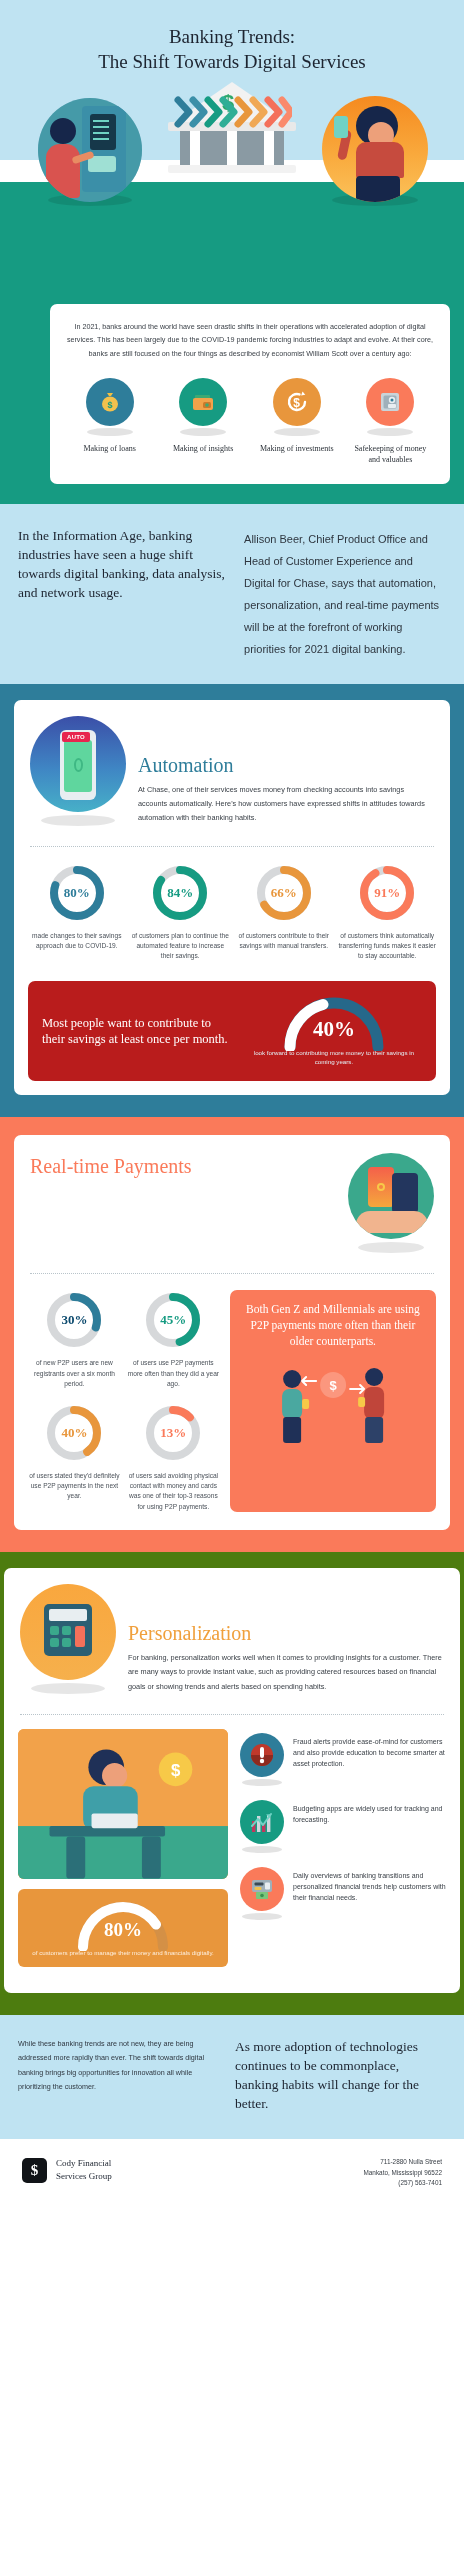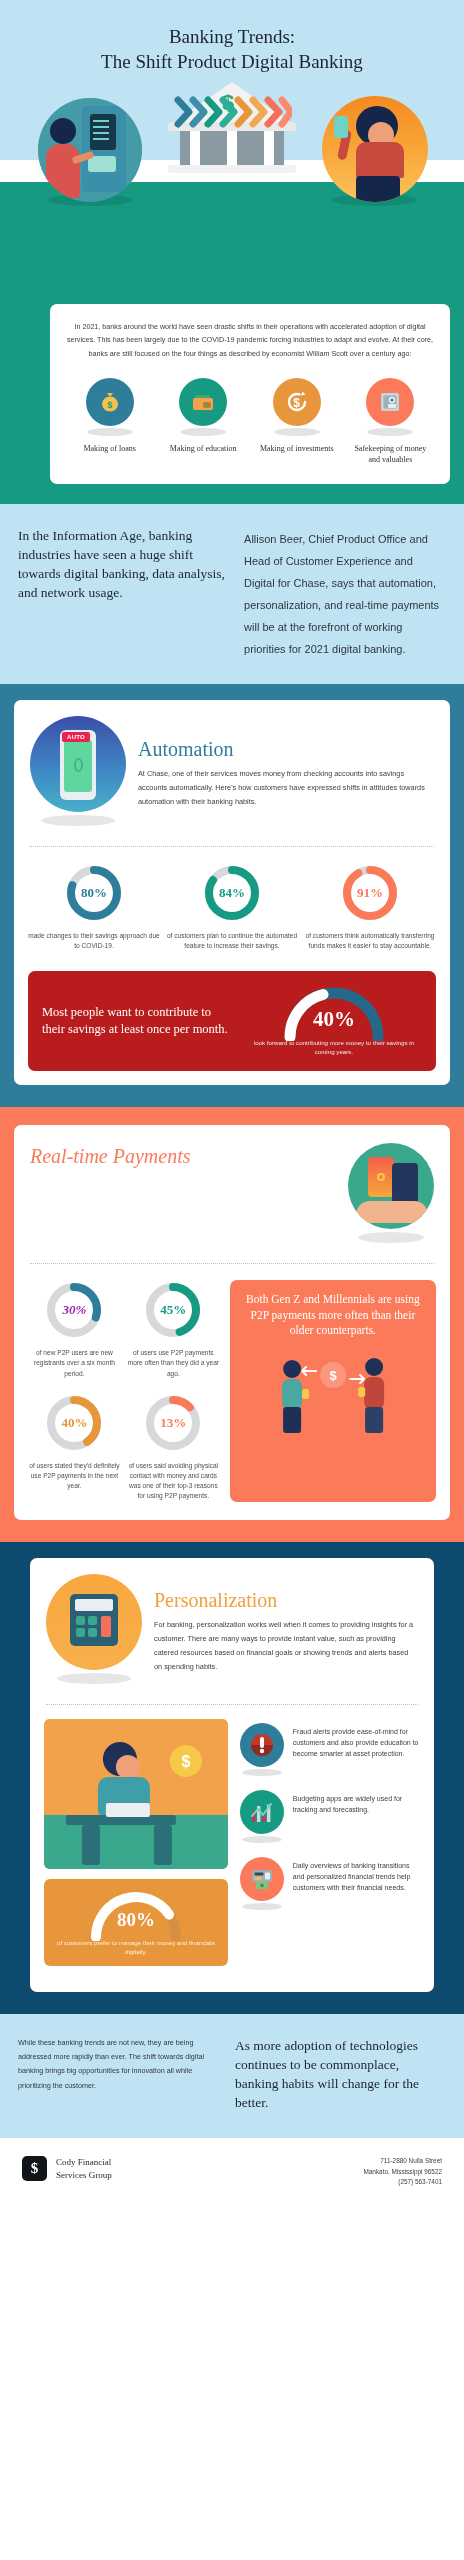--- a/index.html
+++ b/index.html
@@ -71,21 +71,21 @@
   
   .sec-quote { background:#bfe3f2; padding:22px 18px 24px; display:flex; gap:14px; }
   .quote-left {
     flex:1.05; font-family:"Liberation Serif",serif; font-size:13.5px;
     line-height:1.42; color:#1d2430;
   }
   .quote-right { flex:1; font-size:11px; line-height:2.0; color:#2f3740; padding-top:2px; }
 
   
   .sec-auto { background:#2e7d9a; padding:16px 14px 22px; }
-  .sect-head { display:flex; gap:12px; padding:16px 16px 6px; align-items:center; }
+  .sect-head { display:flex; gap:12px; padding:16px 16px 6px; align-items:flex-end; }
   .sect-img { width:96px;height:96px;border-radius:50%;flex:none;position:relative;overflow:hidden; }
   .sect-img-shadow { width:74px;height:11px;border-radius:50%;background:#e6e6e6;margin:3px auto 0; }
   .sect-body { flex:1; padding-top:6px; }
   .sect-title { font-family:"Liberation Serif",serif; font-size:20px; font-weight:400; margin-bottom:6px; }
   .t-auto { color:#2e7d9a; }
   .t-rtp  { color:#fa7a5a; }
   .t-pers { color:#f0a03c; }
   .sect-desc { font-size:7.3px; line-height:1.95; color:#3b4148; }
 
   .dotted { border-top:1.4px dotted #b9c4ca; margin:14px 16px 0; }
@@ -105,36 +105,36 @@
   .hl-gauge { flex:1; text-align:center; position:relative; }
   .gauge-wrap { position:relative; width:120px; height:56px; margin:0 auto; }
   .gauge-val {
     position:absolute; left:0; right:0; top:22px; text-align:center;
     font-family:"Liberation Serif",serif; font-size:21px; font-weight:700; color:#ffffff;
   }
   .gauge-cap { font-size:6.2px; line-height:1.45; color:#e3f0f5; margin-top:-2px; }
 
   
   .sec-rtp { background:#fa7a5a; padding:18px 14px 22px; }
-  .rtp-head { display:flex; gap:12px; padding:18px 16px 6px; align-items:flex-start;font-style:italic; }
+  .rtp-head { display:flex; gap:12px; padding:18px 16px 6px; align-items:flex-start; }
   .rtp-grid { display:flex; gap:10px; padding:16px 14px 6px; }
   .rtp-left { flex:1.03; }
   .rtp-donuts { display:flex; gap:6px; }
   .rtp-callout {
     flex:1; background:#fa7a5a; border-radius:7px; padding:12px 10px;
     display:flex; flex-direction:column; align-items:center; justify-content:flex-start;
   }
   .rtp-callout-text {
     font-family:"Liberation Serif",serif; font-size:11.5px; line-height:1.36;
     color:#ffffff; text-align:center;
   }
   .rtp-people { margin-top:10px; width:100%; height:88px; position:relative; }
 
   
-  .sec-pers { background:#0c4a6e; padding:16px 30px 22px; }
+  .sec-pers { background:#4d7c0f; padding:16px 4px 22px; }
   .pers-grid { display:flex; gap:12px; padding:14px 14px 16px; }
   .pers-left { flex:1.02; }
   .pers-illus { width:100%; height:150px; border-radius:6px; position:relative; overflow:hidden; background:#f2a24a; }
   .pers-gauge-box { margin-top:10px; background:#e8963c; border-radius:6px; padding:10px 8px 9px; text-align:center; }
   .pers-right { flex:1; display:flex; flex-direction:column; gap:14px; padding-top:4px; }
   .feat { display:flex; gap:9px; align-items:flex-start; }
   .feat-circle { width:44px;height:44px;border-radius:50%;flex:none;display:flex;align-items:center;justify-content:center;position:relative; }
   .feat-shadow { width:40px;height:7px;border-radius:50%;background:#e3e3e3;margin:2px auto 0; }
   .feat-text { font-size:7px; line-height:1.62; color:#3b4148; padding-top:3px; }
 
@@ -154,21 +154,21 @@
   .addr { text-align:right; font-size:6.4px; line-height:1.62; color:#3b4148; }
 </style>
 </head>
 <body>
 
 <div class="page">
 
   <div class="hero">
     <div class="hero-title">
       <div>Banking Trends:</div>
-      <div>The Shift Product Digital Banking</div>
+      <div>The Shift Towards Digital Services</div>
     </div>
 
     <div class="hero-art">
       <div class="band-white"></div>
       <div class="band-teal"></div>
 
       <div class="shadow-e" style="left:48px;top:112px;width:84px;height:12px;"></div>
       <div class="scene scene-l">
         <div style="position:absolute;left:0;top:0;width:104px;height:104px;background:#6fd2c4;opacity:.35;"></div>
         <div class="atm-l"></div>
@@ -244,21 +244,21 @@
           <div class="fi-circle" style="background:#169b82;">
             <svg width="26" height="26" viewBox="0 0 26 26">
               <rect x="5" y="6" width="15" height="5" rx="1" fill="#3ea872"></rect>
               <rect x="3" y="9" width="20" height="12" rx="2" fill="#f2a24a"></rect>
               <rect x="13" y="13" width="8" height="6" rx="1.5" fill="#c97a2c"></rect>
               <circle cx="17" cy="16" r="1.8" fill="#3ea872"></circle>
             </svg>
           </div>
           <div class="fi-shadow"></div>
           <div class="fi-label">Making of
-education</div>
+insights</div>
         </div>
 
         <div class="fi">
           <div class="fi-circle" style="background:#e8963c;">
             <svg width="28" height="28" viewBox="0 0 28 28">
               <path d="M22 14 a8 8 0 1 1 -5.5 -7.6" fill="none" stroke="#ffffff" stroke-width="2.4" stroke-linecap="round"></path>
               <path d="M19.5 3.5 l2.8 3.2 l-4.2 .9 z" fill="#ffffff"></path>
               <text x="13.5" y="19" font-size="12" font-family="Liberation Sans, sans-serif" font-weight="700" fill="#ffffff" text-anchor="middle">$</text>
             </svg>
           </div>
@@ -328,20 +328,30 @@
           <div class="donut">
             <svg width="60" height="60" viewBox="0 0 60 60">
               <circle cx="30" cy="30" r="23" fill="none" stroke="#d6d8da" stroke-width="8"></circle>
               <circle cx="30" cy="30" r="23" fill="none" stroke="#169b82" stroke-width="8" stroke-linecap="round" stroke-dasharray="121.4 144.5" transform="rotate(-90 30 30)"></circle>
             </svg>
             <div class="donut-val" style="color:#169b82;">84%</div>
           </div>
           <div class="donut-cap">of customers plan to continue the automated feature to increase their savings.</div>
         </div>
 
+        <div class="donut-cell">
+          <div class="donut">
+            <svg width="60" height="60" viewBox="0 0 60 60">
+              <circle cx="30" cy="30" r="23" fill="none" stroke="#d6d8da" stroke-width="8"></circle>
+              <circle cx="30" cy="30" r="23" fill="none" stroke="#e8963c" stroke-width="8" stroke-linecap="round" stroke-dasharray="95.4 144.5" transform="rotate(-90 30 30)"></circle>
+            </svg>
+            <div class="donut-val" style="color:#e8963c;">66%</div>
+          </div>
+          <div class="donut-cap">of customers contribute to their savings with manual transfers.</div>
+        </div>
 
         <div class="donut-cell">
           <div class="donut">
             <svg width="60" height="60" viewBox="0 0 60 60">
               <circle cx="30" cy="30" r="23" fill="none" stroke="#d6d8da" stroke-width="8"></circle>
               <circle cx="30" cy="30" r="23" fill="none" stroke="#fa7a5a" stroke-width="8" stroke-linecap="round" stroke-dasharray="131.5 144.5" transform="rotate(-90 30 30)"></circle>
             </svg>
             <div class="donut-val" style="color:#fa7a5a;">91%</div>
           </div>
           <div class="donut-cap">of customers think automatically transferring funds makes it easier to stay accountable.</div>
@@ -389,21 +399,21 @@
       <div class="rtp-grid">
         <div class="rtp-left">
 
           <div class="rtp-donuts">
             <div class="donut-cell">
               <div class="donut">
                 <svg width="60" height="60" viewBox="0 0 60 60">
                   <circle cx="30" cy="30" r="23" fill="none" stroke="#d6d8da" stroke-width="8"></circle>
                   <circle cx="30" cy="30" r="23" fill="none" stroke="#2e7d9a" stroke-width="8" stroke-linecap="round" stroke-dasharray="43.4 144.5" transform="rotate(-90 30 30)"></circle>
                 </svg>
-                <div class="donut-val" style="color:#a21caf;font-style:italic;">30%</div>
+                <div class="donut-val" style="color:#0c4a6e;">30%</div>
               </div>
               <div class="donut-cap">of new P2P users are new registrants over a six month period.</div>
             </div>
             <div class="donut-cell">
               <div class="donut">
                 <svg width="60" height="60" viewBox="0 0 60 60">
                   <circle cx="30" cy="30" r="23" fill="none" stroke="#d6d8da" stroke-width="8"></circle>
                   <circle cx="30" cy="30" r="23" fill="none" stroke="#169b82" stroke-width="8" stroke-linecap="round" stroke-dasharray="65 144.5" transform="rotate(-90 30 30)"></circle>
                 </svg>
                 <div class="donut-val" style="color:#169b82;">45%</div>

